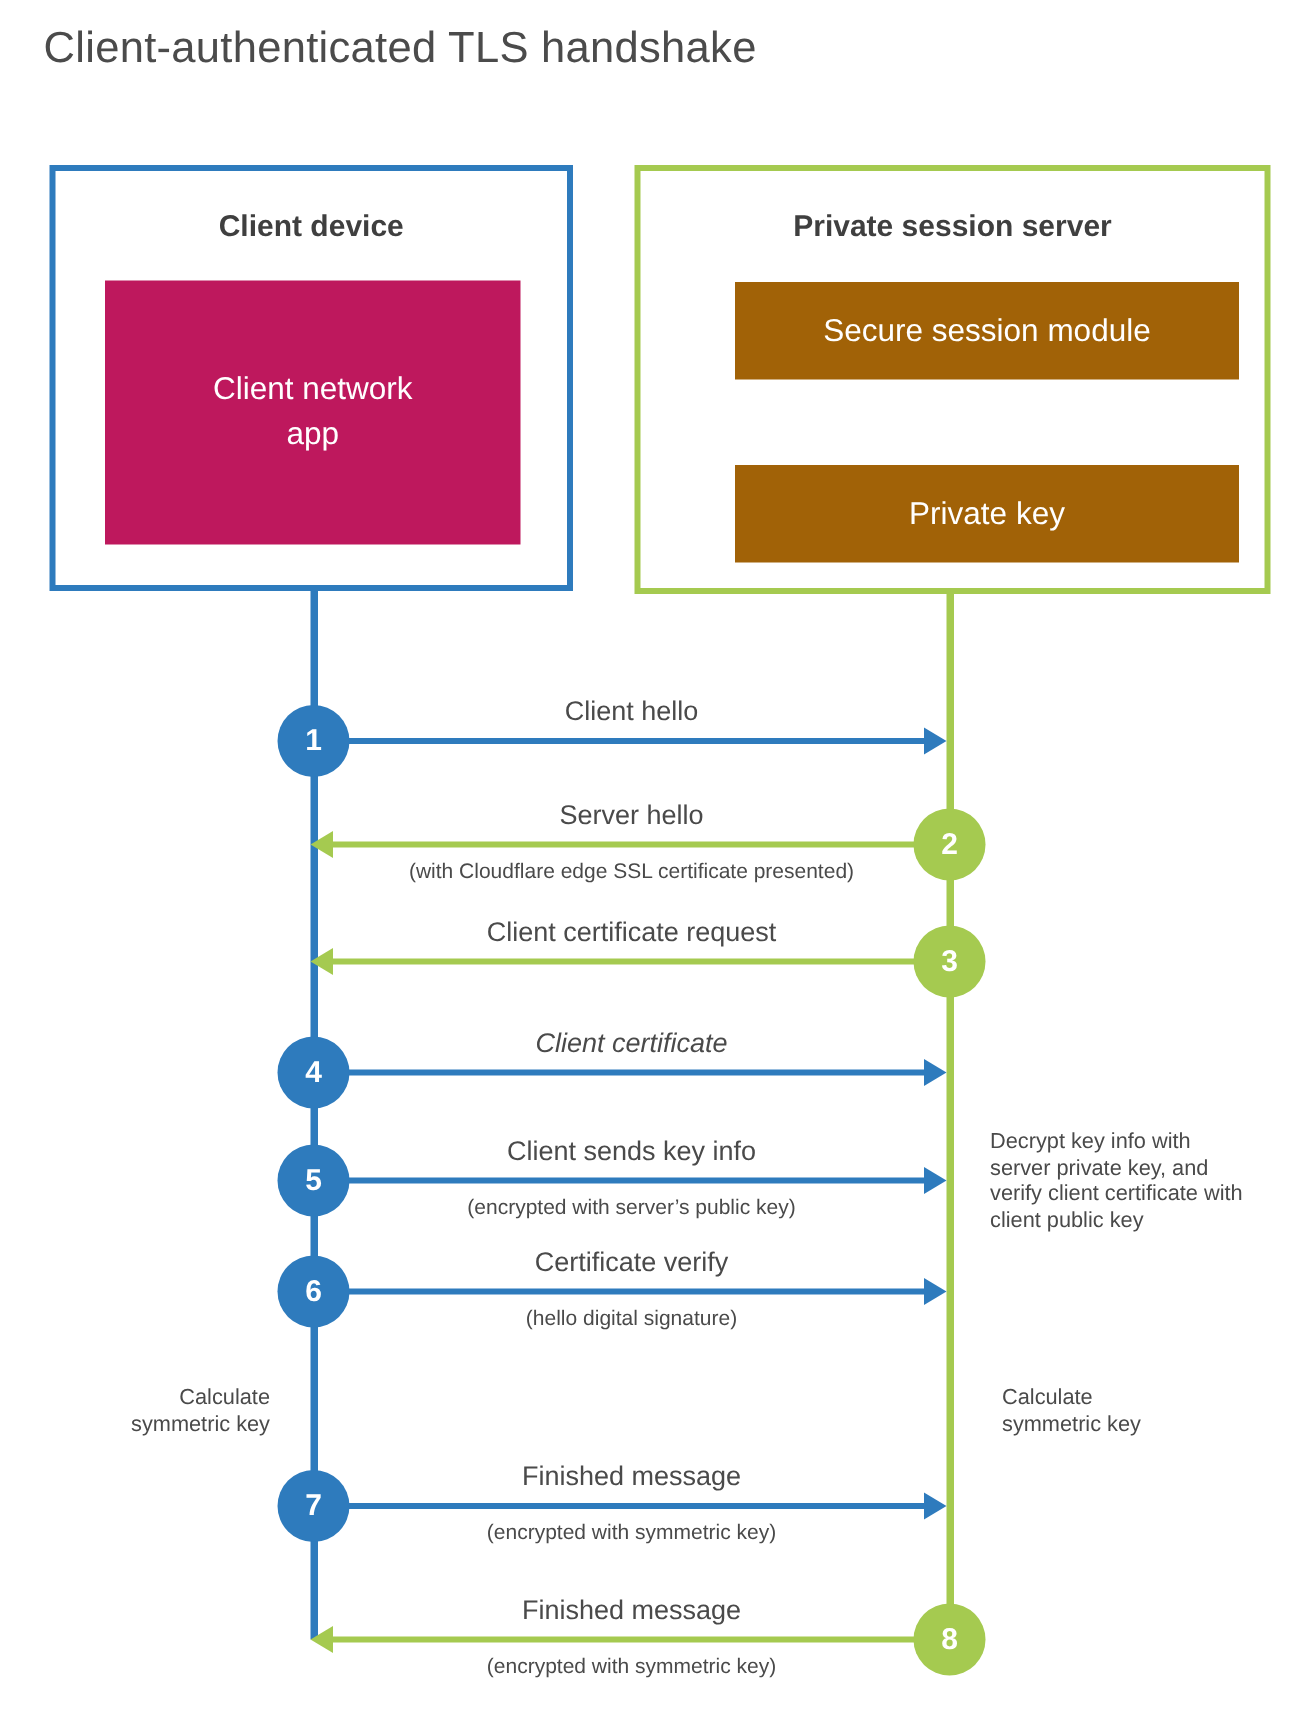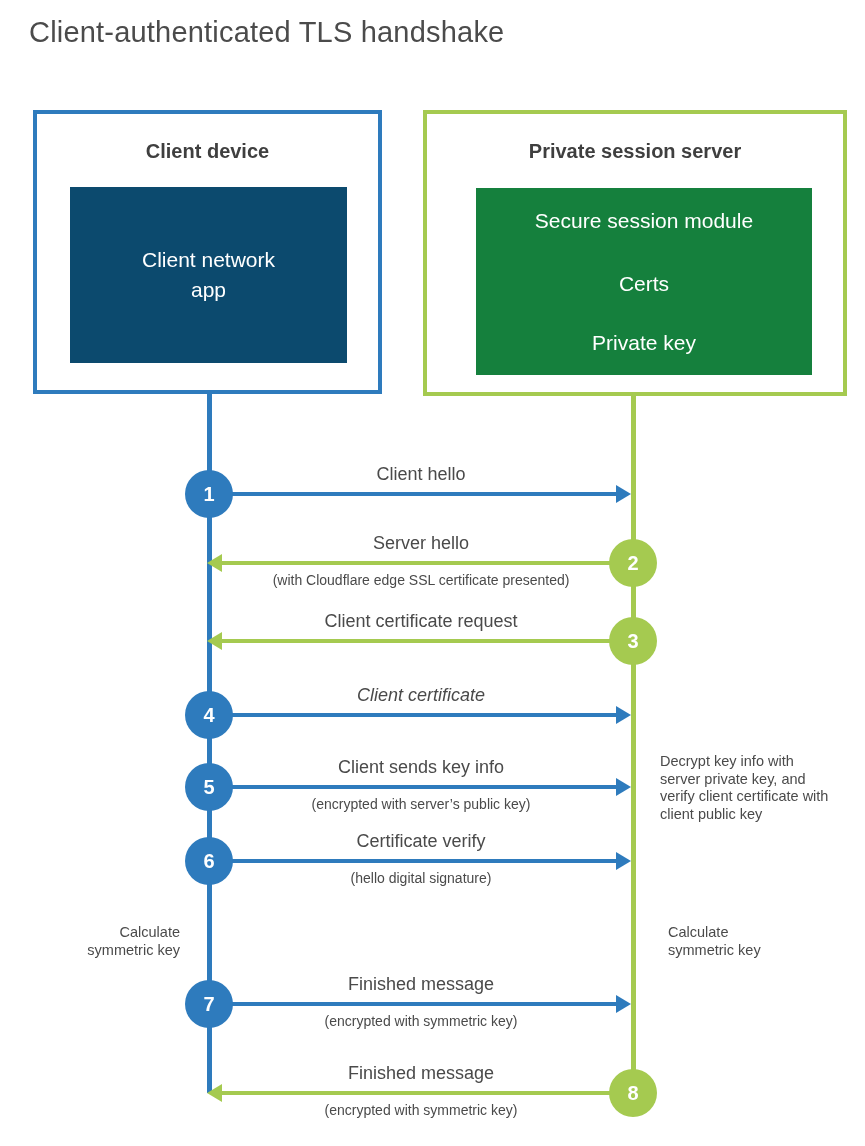--- a/index.html
+++ b/index.html
@@ -26,28 +26,28 @@
   .actor-box { box-sizing: border-box; background: #ffffff; }
   #client-box { left: 33px; top: 110px; width: 349px; height: 284px; border: 4px solid #2e7bbd; }
   #server-box { left: 423px; top: 110px; width: 424px; height: 286px; border: 4px solid #a5ca50; }
   .actor-title {
     position: absolute; left: 0; right: 0; top: 26px;
     text-align: center;
     font-size: 20px; font-weight: bold; color: #3f3f3f;
   }
   #client-app-rect {
     left: 70px; top: 187px; width: 277px; height: 176px;
-    background: #0c4a6e;
+    background: #be185d;
     display: flex; align-items: center; justify-content: center;
     text-align: center; color: #ffffff; font-size: 21px;
     white-space: pre-line; line-height: 1.45;
   }
   .server-bar {
-    left: 476px; width: 336px; height: 65px;
-    background: #15803d;
+    left: 490px; width: 336px; height: 65px;
+    background: #a16207;
     display: flex; align-items: center; justify-content: center;
     color: #ffffff; font-size: 21px;
   }
   #server-bar-0 { top: 188px; }
   #server-bar-1 { top: 251px; }
   #server-bar-2 { top: 310px; }
 
   
   .lifeline { width: 5px; }
   #client-lifeline { left: 207px; top: 392px; height: 701px; background: #2e7bbd; }
@@ -98,21 +98,20 @@
   <div class="abs actor-box" id="client-box">
     <div class="actor-title">Client device</div>
   </div>
   <div class="abs" id="client-app-rect">Client network
 app</div>
 
   <div class="abs actor-box" id="server-box">
     <div class="actor-title">Private session server</div>
   </div>
   <div class="abs server-bar" id="server-bar-0">Secure session module</div>
-  <div class="abs server-bar" id="server-bar-1">Certs</div>
   <div class="abs server-bar" id="server-bar-2">Private key</div>
 
   <div class="abs lifeline" id="client-lifeline"></div>
   <div class="abs lifeline" id="server-lifeline"></div>
 
   <div class="abs msg-label" style="top:464px;">Client hello</div>
   <div class="abs shaft blue" style="left:209px; top:492px; width:408px;"></div>
   <div class="abs head right" style="left:616px; top:485px;"></div>
   <div class="abs step-circle blue" style="top:470px;">1</div>
 

